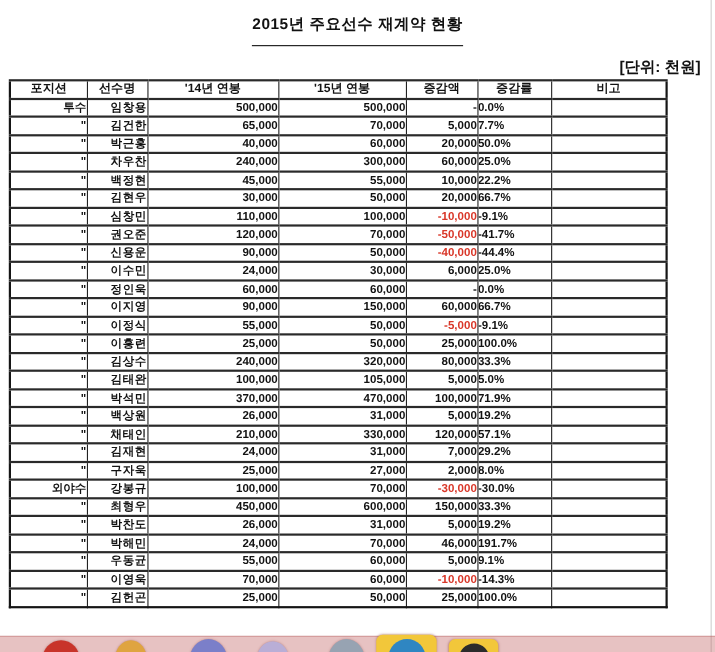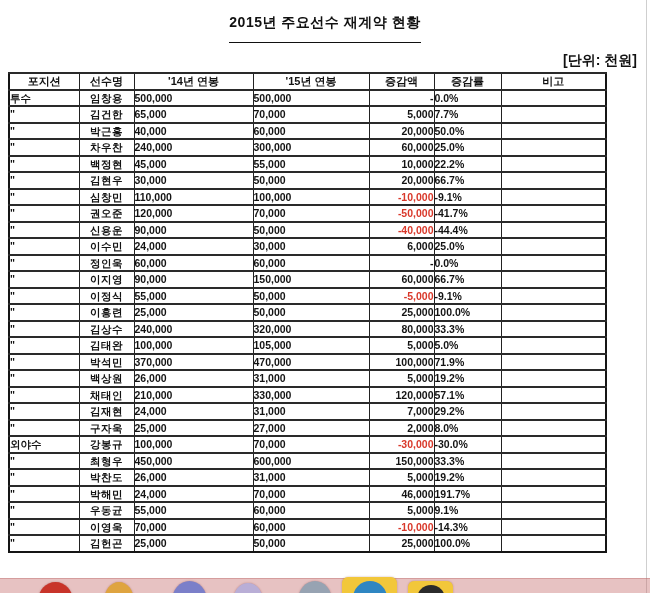--- a/index.html
+++ b/index.html
@@ -25,23 +25,23 @@
     border:2px solid #151515;
   }
   table.salary th, table.salary td{
     border-left:1px solid #222;
     border-top:2px solid #2a2a2a;
     height:14.5px;line-height:14.5px;
     font-size:10.5px;font-weight:bold;color:#131313;
     padding:0;overflow:hidden;white-space:nowrap;
   }
   table.salary th{font-size:11px;text-align:center;}
-  td.c-pos{text-align:left;margin-top:11px;}
-  td.c-name{text-align:center;letter-spacing:0.5px;}
-  td.c-s14,td.c-s15{text-align:left;}
+  td.c-pos{text-align:right;margin-top:11px;}
+  td.c-name{text-align:right;letter-spacing:0.5px;}
+  td.c-s14,td.c-s15{text-align:right;}
   td.c-chg{text-align:right;padding-right:7px;}
   td.c-rate{text-align:left;padding-right:10px;}
   td.c-note{}
   .dock{
     position:absolute;left:0;top:578px;width:650px;height:15px;
     background:rgba(198,110,110,0.42);
     border-top:1px solid rgba(180,90,90,0.35);
     z-index:5;
   }
   .dock-icon{position:absolute;z-index:6;box-shadow:0 0 2px rgba(120,40,40,0.4);}

